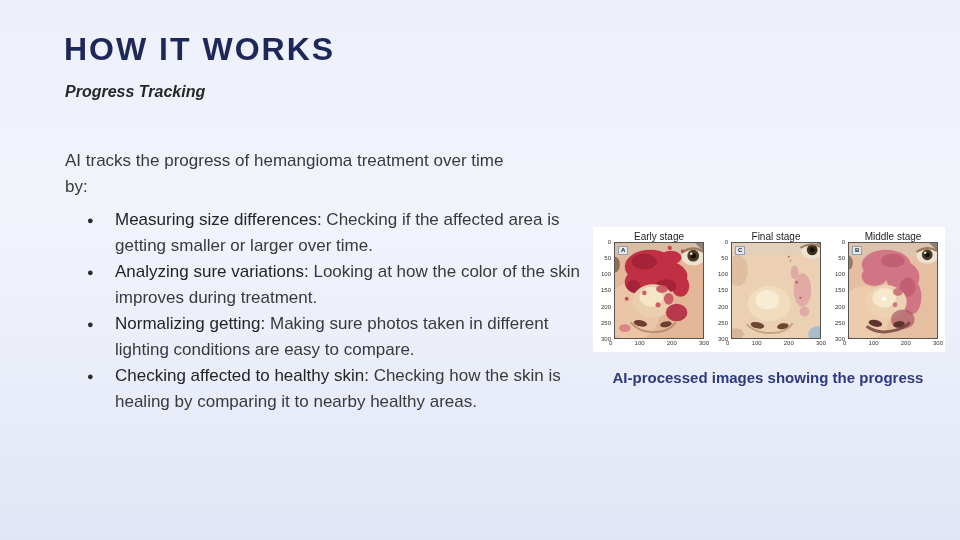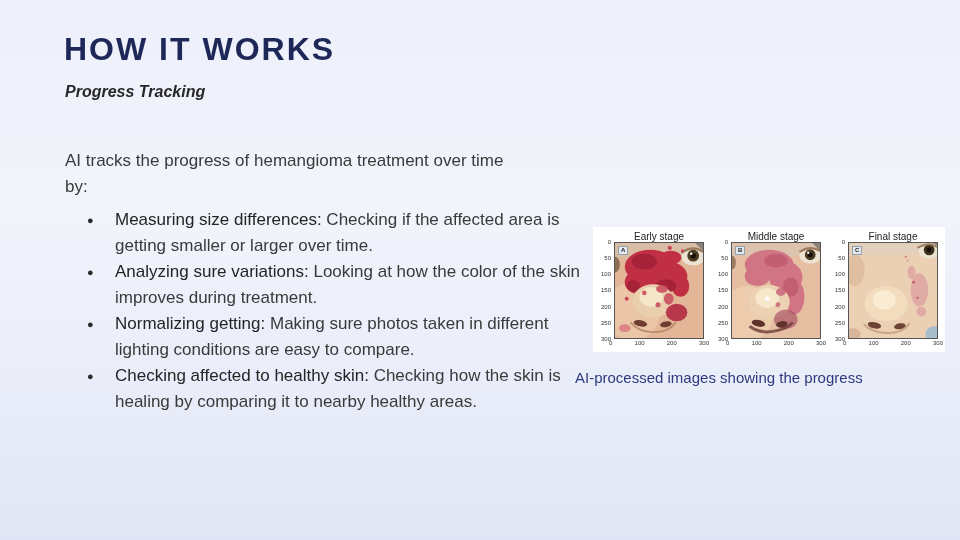--- a/index.html
+++ b/index.html
@@ -70,22 +70,22 @@
     border: 1px solid #555; background: #e2b697; overflow: hidden;
   }
   .plot svg { position: absolute; inset: 0; width: 100%; height: 100%; }
   .letter {
     position: absolute; top: 3px; left: 3px;
     background: #e2e9ee; border: 0.5px solid #93a2ad; color: #1c1c1c;
     font-size: 6px; line-height: 7px; padding: 0 2px; font-weight: 700;
   }
   .caption {
     position: absolute; left: 575px; top: 367px; width: 386px;
-    text-align: left; font-size: 15px; line-height: 21px;
-    color: #2e3a7e; font-weight: 400;
+    text-align: center; font-size: 15px; line-height: 21px;
+    color: #2e3a7e; font-weight: 700;
   }
   .cap-line { display: block; }
 </style>
 </head>
 <body>
 
 <div class="slide">
 
   <div class="title">HOW IT WORKS</div>
   <div class="subtitle">Progress Tracking</div>
@@ -171,20 +171,70 @@
         </div>
         <div class="xticks">
             <span>0</span>
             <span>100</span>
             <span>200</span>
             <span>300</span>
           </div>
       </div>
 
       <div class="panel">
+        <div class="ptitle">Final stage</div>
+        <div class="yticks">
+            <span>0</span>
+            <span>50</span>
+            <span>100</span>
+            <span>150</span>
+            <span>200</span>
+            <span>250</span>
+            <span>300</span>
+          </div>
+        <div class="plot">
+          <svg viewBox="0 0 90 97" preserveAspectRatio="none">
+            <rect width="90" height="97" fill="#ecd0b4"></rect>
+            <rect width="90" height="12" fill="#d9cfc0" opacity="0.5"></rect>
+            <ellipse cx="6" cy="28" rx="10" ry="16" fill="#d9b394" opacity="0.6"></ellipse>
+            <path d="M82,0 H90 V7 Q85,2 82,0 Z" fill="#8a8278"></path>
+            <ellipse cx="82" cy="8" rx="11" ry="8" fill="#ece2d0"></ellipse>
+            <circle cx="82" cy="7" r="5.5" fill="#3c2f1c"></circle>
+            <circle cx="82" cy="7" r="2.5" fill="#140f08"></circle>
+            <path d="M70,5 Q82,-2 90,4" stroke="#9c7a5c" stroke-width="2" fill="none"></path>
+            <g fill="#d78e9a" opacity="0.55">
+              <ellipse cx="72" cy="48" rx="9" ry="17"></ellipse>
+              <ellipse cx="64" cy="30" rx="4" ry="7"></ellipse>
+              <circle cx="74" cy="70" r="5"></circle>
+              <circle cx="60" cy="18" r="1.5"></circle>
+            </g>
+            <g fill="#c4495b" opacity="0.8">
+              <circle cx="66" cy="40" r="1.4"></circle>
+              <circle cx="70" cy="56" r="1.2"></circle>
+              <circle cx="58" cy="14" r="1"></circle>
+            </g>
+            <ellipse cx="38" cy="62" rx="22" ry="18" fill="#f2dcbe"></ellipse>
+            <ellipse cx="36" cy="58" rx="12" ry="10" fill="#f9ecd2"></ellipse>
+            <path d="M15,83 Q24,92 40,92 Q56,92 62,82" stroke="#c09a78" stroke-width="2" fill="none" opacity="0.8"></path>
+            <ellipse cx="26" cy="84" rx="7" ry="3.2" fill="#6e4434" transform="rotate(12 26 84)"></ellipse>
+            <ellipse cx="52" cy="85" rx="6" ry="3" fill="#6e4434" transform="rotate(-10 52 85)"></ellipse>
+            <ellipse cx="88" cy="93" rx="10" ry="8" fill="#a8bdcc"></ellipse>
+            <ellipse cx="4" cy="93" rx="8" ry="6" fill="#caa488" opacity="0.6"></ellipse>
+          </svg>
+          <span class="letter">C</span>
+        </div>
+        <div class="xticks">
+            <span>0</span>
+            <span>100</span>
+            <span>200</span>
+            <span>300</span>
+          </div>
+      </div>
+
+      <div class="panel">
         <div class="ptitle">Middle stage</div>
         <div class="yticks">
             <span>0</span>
             <span>50</span>
             <span>100</span>
             <span>150</span>
             <span>200</span>
             <span>250</span>
             <span>300</span>
           </div>
@@ -225,70 +275,20 @@
           <span class="letter">B</span>
         </div>
         <div class="xticks">
             <span>0</span>
             <span>100</span>
             <span>200</span>
             <span>300</span>
           </div>
       </div>
 
-      <div class="panel">
-        <div class="ptitle">Final stage</div>
-        <div class="yticks">
-            <span>0</span>
-            <span>50</span>
-            <span>100</span>
-            <span>150</span>
-            <span>200</span>
-            <span>250</span>
-            <span>300</span>
-          </div>
-        <div class="plot">
-          <svg viewBox="0 0 90 97" preserveAspectRatio="none">
-            <rect width="90" height="97" fill="#ecd0b4"></rect>
-            <rect width="90" height="12" fill="#d9cfc0" opacity="0.5"></rect>
-            <ellipse cx="6" cy="28" rx="10" ry="16" fill="#d9b394" opacity="0.6"></ellipse>
-            <path d="M82,0 H90 V7 Q85,2 82,0 Z" fill="#8a8278"></path>
-            <ellipse cx="82" cy="8" rx="11" ry="8" fill="#ece2d0"></ellipse>
-            <circle cx="82" cy="7" r="5.5" fill="#3c2f1c"></circle>
-            <circle cx="82" cy="7" r="2.5" fill="#140f08"></circle>
-            <path d="M70,5 Q82,-2 90,4" stroke="#9c7a5c" stroke-width="2" fill="none"></path>
-            <g fill="#d78e9a" opacity="0.55">
-              <ellipse cx="72" cy="48" rx="9" ry="17"></ellipse>
-              <ellipse cx="64" cy="30" rx="4" ry="7"></ellipse>
-              <circle cx="74" cy="70" r="5"></circle>
-              <circle cx="60" cy="18" r="1.5"></circle>
-            </g>
-            <g fill="#c4495b" opacity="0.8">
-              <circle cx="66" cy="40" r="1.4"></circle>
-              <circle cx="70" cy="56" r="1.2"></circle>
-              <circle cx="58" cy="14" r="1"></circle>
-            </g>
-            <ellipse cx="38" cy="62" rx="22" ry="18" fill="#f2dcbe"></ellipse>
-            <ellipse cx="36" cy="58" rx="12" ry="10" fill="#f9ecd2"></ellipse>
-            <path d="M15,83 Q24,92 40,92 Q56,92 62,82" stroke="#c09a78" stroke-width="2" fill="none" opacity="0.8"></path>
-            <ellipse cx="26" cy="84" rx="7" ry="3.2" fill="#6e4434" transform="rotate(12 26 84)"></ellipse>
-            <ellipse cx="52" cy="85" rx="6" ry="3" fill="#6e4434" transform="rotate(-10 52 85)"></ellipse>
-            <ellipse cx="88" cy="93" rx="10" ry="8" fill="#a8bdcc"></ellipse>
-            <ellipse cx="4" cy="93" rx="8" ry="6" fill="#caa488" opacity="0.6"></ellipse>
-          </svg>
-          <span class="letter">C</span>
-        </div>
-        <div class="xticks">
-            <span>0</span>
-            <span>100</span>
-            <span>200</span>
-            <span>300</span>
-          </div>
-      </div>
-
     </div>
   </div>
 
   <div class="caption">
     <span class="cap-line">AI-processed images showing the progress</span>
   </div>
 
 </div>
 
 </body></html>

